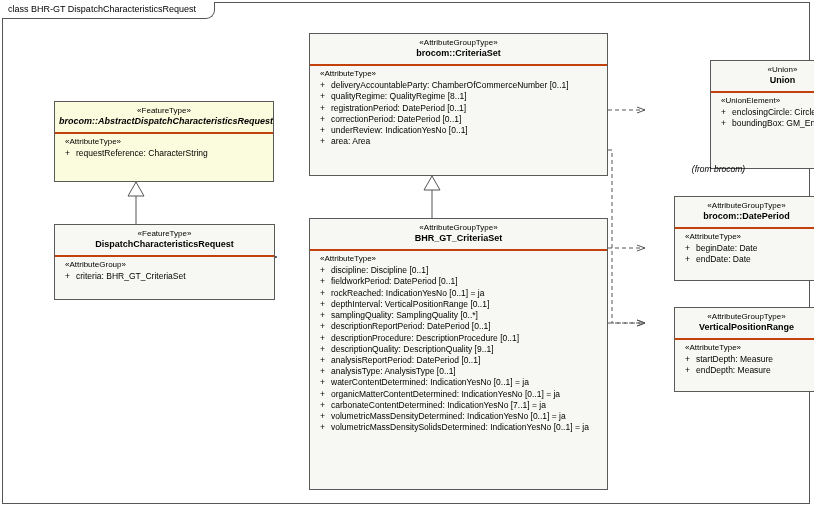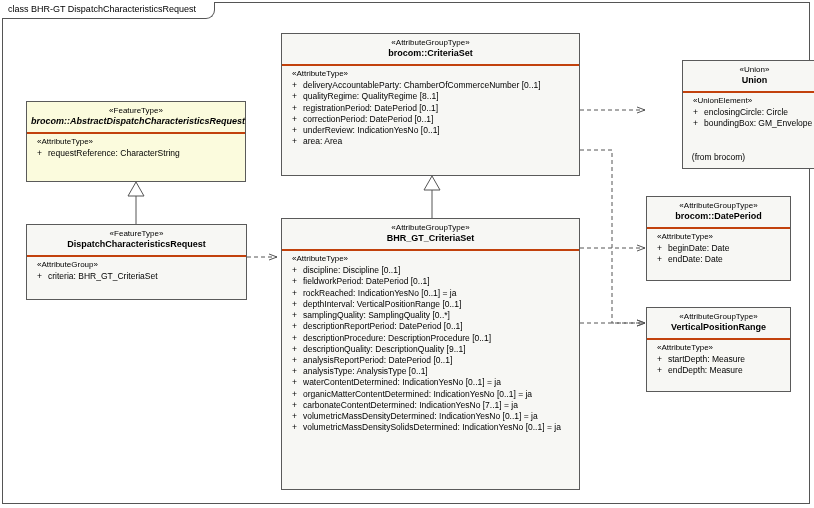--- a/index.html
+++ b/index.html
@@ -41,20 +41,21 @@
     white-space: nowrap;
     border-bottom-right-radius: 9px;
   }
   .frame-tab b { font-weight: normal; }
 
   .cls {
     position: absolute;
     background: #f7f7f4;
     border: 1px solid #5a5a5a;
     box-sizing: border-box;
+    margin-left: 28px;
   }
   .cls.yellow { background: #fbfbdd; }
   .cls-head {
     text-align: center;
     padding: 4px 4px 5px 4px;
     line-height: 1.25;
   }
   .stereo { font-size: 8px; }
   .cname { font-weight: bold; font-size: 9px; }
   .cname.italic { font-style: italic; font-weight: bold; }
@@ -75,23 +76,25 @@
     padding-left: 4px;
   }
   .attr .vis {
     display: inline-block;
     width: 11px;
     color: #000;
   }
   .italic { font-style: italic; }
   .note-from {
     position: absolute;
+    font-style: italic;
     font-size: 8.5px;
     text-align: center;
     width: 100%;
+    margin-top: 12px;
   }
 
   svg.links {
     position: absolute;
     left: 0;
     top: 0;
     width: 814px;
     height: 508px;
     pointer-events: none;
   }

